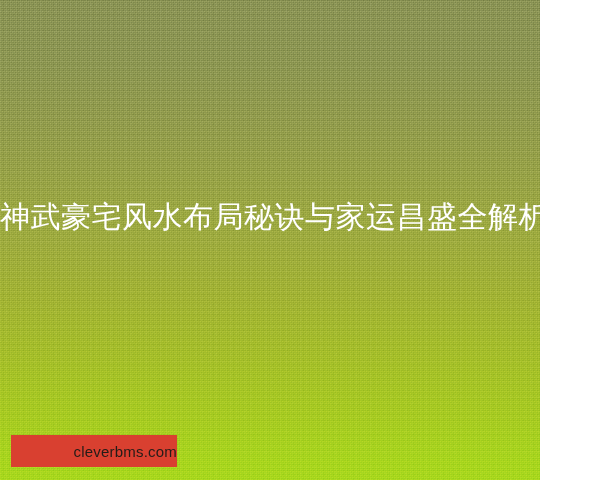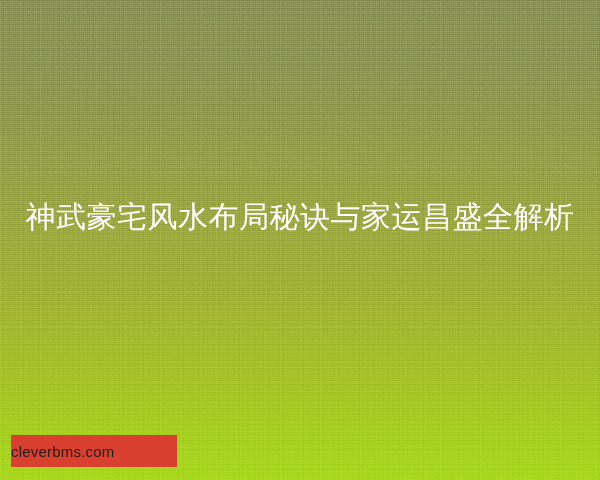--- a/index.html
+++ b/index.html
@@ -9,21 +9,21 @@
   }
   body {
     width: 600px;
     height: 480px;
     overflow: hidden;
     font-family: "Liberation Sans", "DejaVu Sans", sans-serif;
   }
 
   #poster {
     position: relative;
-    width: 600px;
+    width: 540px;
     height: 480px;
     overflow: hidden;
     background: linear-gradient(180deg,
         #8b9455 0%,
         #8d9753 12%,
         #929c4e 24%,
         #98a348 36%,
         #9fac3f 50%,
         #a3b434 62%,
         #a6bf2a 74%,
@@ -89,21 +89,21 @@
   #site-badge {
     position: absolute;
     left: 11px;
     top: 435px;
     width: 166px;
     height: 32px;
     z-index: 4;
     background: #d94030;
     display: flex;
     align-items: center;
-    justify-content: flex-start;
+    justify-content: flex-end;
   }
   #site-badge .badge-text {
     color: #241c18;
     font-size: 15px;
     line-height: 1;
     letter-spacing: .2px;
   }
 </style>
 </head>
 <body>

